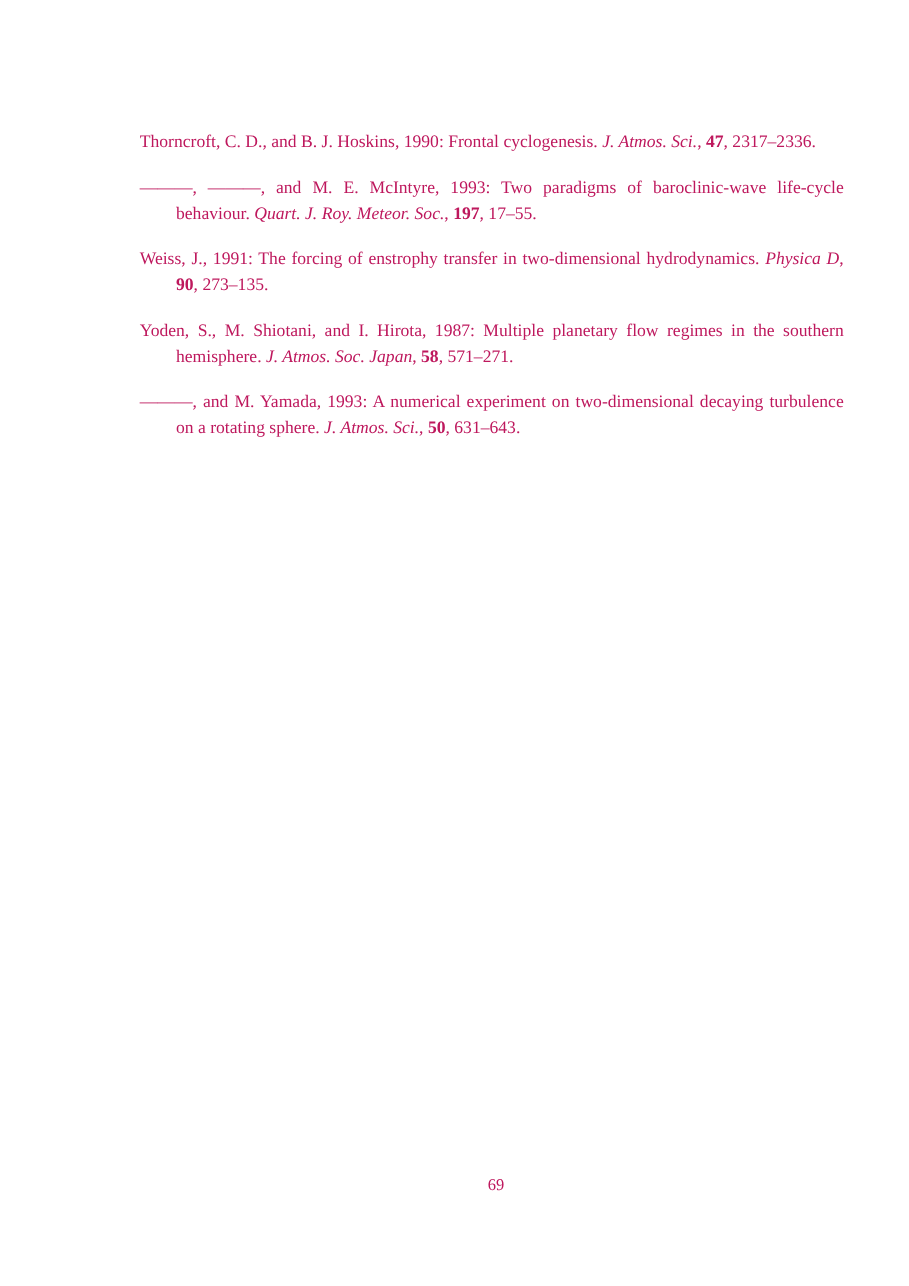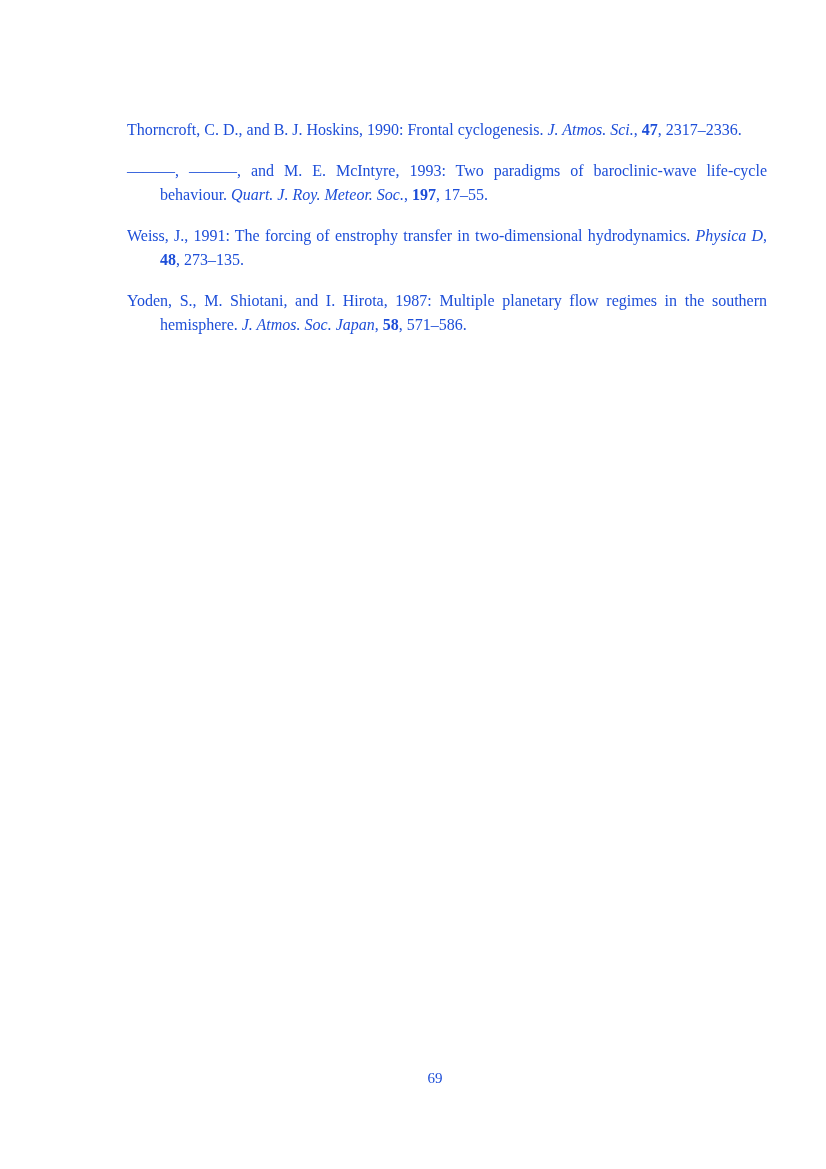--- a/index.html
+++ b/index.html
@@ -7,52 +7,53 @@
     padding: 0;
     background: #ffffff;
   }
   .page {
     position: relative;
     width: 826px;
     height: 1169px;
     background: #ffffff;
     overflow: hidden;
     font-family: "Liberation Serif", "DejaVu Serif", serif;
-    color: #1d4ed8;
+    color: #be185d;
   }
   .refs {
     position: absolute;
     left: 127px;
     top: 118px;
     width: 640px;
   }
   p.ref {
     margin: 0 0 17px 0;
     font-size: 16px;
     line-height: 24px;
     text-align: justify;
     text-indent: -33px;
     padding-left: 33px;
   }
   p.ref span.it { font-style: italic; }
   p.ref span.bf { font-weight: bold; }
   .pageno {
     position: absolute;
-    left: 115px;
+    left: 131px;
     top: 1066px;
     width: 640px;
     text-align: center;
     font-size: 15px;
     line-height: 24px;
   }
 </style>
 </head>
 <body>
 
 <div class="page">
   <div class="refs">
       <p class="ref"><span>Thorncroft, C. D., and B. J. Hoskins, 1990: Frontal cyclogenesis. </span><span class="it">J. Atmos. Sci.</span><span>, </span><span class="bf">47</span><span>, 2317–2336.</span></p>
       <p class="ref"><span>———, ———, and M. E. McIntyre, 1993: Two paradigms of baroclinic-wave life-cycle behaviour. </span><span class="it">Quart. J. Roy. Meteor. Soc.</span><span>, </span><span class="bf">197</span><span>, 17–55.</span></p>
-      <p class="ref"><span>Weiss, J., 1991: The forcing of enstrophy transfer in two-dimensional hydrodynamics. </span><span class="it">Physica D</span><span>, </span><span class="bf">48</span><span>, 273–135.</span></p>
-      <p class="ref"><span>Yoden, S., M. Shiotani, and I. Hirota, 1987: Multiple planetary flow regimes in the southern hemisphere. </span><span class="it">J. Atmos. Soc. Japan</span><span>, </span><span class="bf">58</span><span>, 571–586.</span></p>
+      <p class="ref"><span>Weiss, J., 1991: The forcing of enstrophy transfer in two-dimensional hydrodynamics. </span><span class="it">Physica D</span><span>, </span><span class="bf">90</span><span>, 273–135.</span></p>
+      <p class="ref"><span>Yoden, S., M. Shiotani, and I. Hirota, 1987: Multiple planetary flow regimes in the southern hemisphere. </span><span class="it">J. Atmos. Soc. Japan</span><span>, </span><span class="bf">58</span><span>, 571–271.</span></p>
+      <p class="ref"><span>———, and M. Yamada, 1993: A numerical experiment on two-dimensional decaying turbulence on a rotating sphere. </span><span class="it">J. Atmos. Sci.</span><span>, </span><span class="bf">50</span><span>, 631–643.</span></p>
     </div>
   <div class="pageno">69</div>
 </div>
 
 </body></html>

